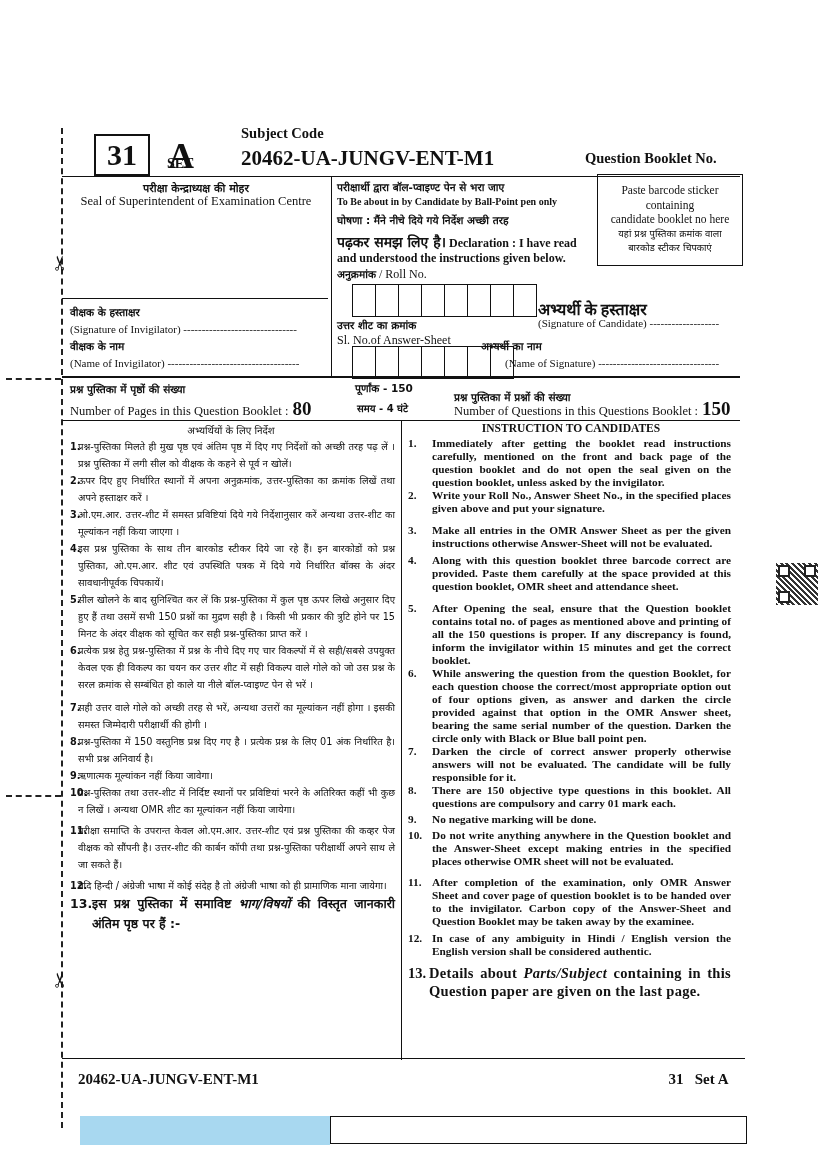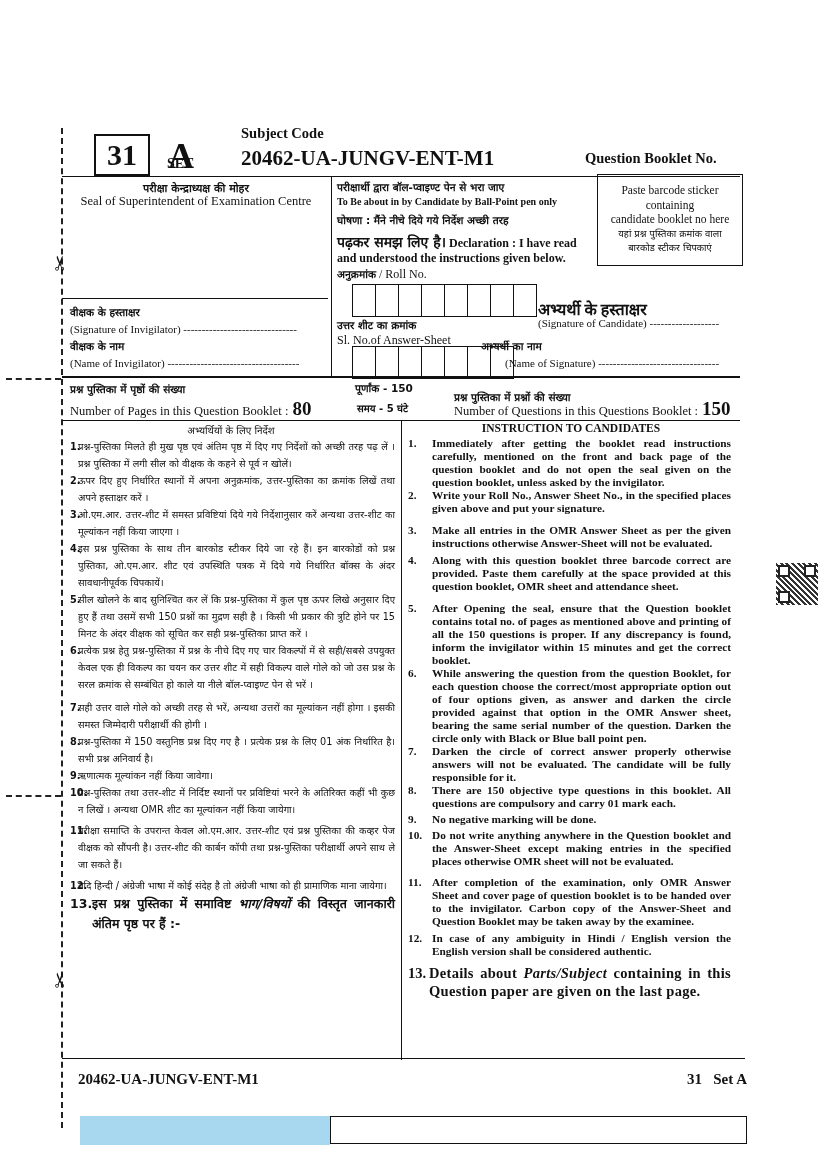--- a/index.html
+++ b/index.html
@@ -104,21 +104,21 @@
 <div class="abs b hi" style="left:538px;top:298px;font-size:16px;font-family:Liberation Serif, serif;">अभ्यर्थी के हस्ताक्षर</div>
 <div class="abs" style="left:538px;top:317px;font-size:11px;white-space:nowrap;">(Signature of Candidate) -------------------</div>
 <div class="abs b hi" style="left:481px;top:339px;font-size:10.5px;">अभ्यर्थी का नाम</div>
 <div class="abs" style="left:505px;top:357px;font-size:11px;white-space:nowrap;">(Name of Signature) ---------------------------------</div>
 
 <div class="hline2" style="left:62px;width:678px;top:376px;border-top-width:2.5px;"></div>
 
 <div class="abs b hi" style="left:70px;top:382px;font-size:10.5px;">प्रश्न पुस्तिका में पृष्ठों की संख्या</div>
 <div class="abs" style="left:70px;top:398px;font-size:12.5px;white-space:nowrap;"><span>Number of Pages in this Question Booklet :</span><span class="b" style="font-size:19px;margin-left:4px;">80</span></div>
 <div class="abs b hi" style="left:355px;top:381px;font-size:10.5px;">पूर्णांक - 150</div>
-<div class="abs b hi" style="left:357px;top:401px;font-size:10px;">समय - 5 घंटे</div>
+<div class="abs b hi" style="left:357px;top:401px;font-size:10px;">समय - 4 घंटे</div>
 <div class="abs b hi" style="left:454px;top:382px;font-size:10.5px;margin-top:8px;">प्रश्न पुस्तिका में प्रश्नों की संख्या</div>
 <div class="abs" style="left:454px;top:398px;font-size:12.5px;white-space:nowrap;"><span>Number of Questions in this Questions Booklet :</span><span class="b" style="font-size:19px;margin-left:4px;">150</span></div>
 
 <div class="hline" style="left:62px;width:678px;top:420px;border-top-width:1.5px;"></div>
 <div class="vline" style="left:401px;top:420px;height:640px;"></div>
 
 <div class="abs hi" style="left:62px;width:338px;top:423px;font-size:10px;text-align:center;">अभ्यर्थियों के लिए निर्देश</div>
 <div class="abs b" style="left:402px;width:338px;top:422px;font-size:11.5px;text-align:center;">INSTRUCTION TO CANDIDATES</div>
 
 <div class="instr hi" style="left:70px;top:438px;width:325px;font-size:9.7px;line-height:17px;" id="hi-list">
@@ -229,15 +229,15 @@
       <span class="num" style="font-size: 14.5px; line-height: 18px;">13.</span>
       <div class="txt" style="font-size: 14.5px; line-height: 18px; margin-left: 21px; letter-spacing: 0.3px;"><span>Details about </span><i>Parts/Subject</i><span> containing in this Question paper are given on the last page.</span></div>
     </div>
   </div>
 
 <div class="hline" style="left:62px;width:683px;top:1058px;border-top-width:1.5px;"></div>
 
 <div class="qr"></div>
 
 <div class="abs b" style="left:78px;top:1071px;font-size:15px;">20462-UA-JUNGV-ENT-M1</div>
-<div class="abs b" style="left:650px;top:1071px;width:97px;text-align:right;font-size:15px;white-space:pre;">31   Set A</div>
+<div class="abs b" style="left:650px;top:1071px;width:97px;text-align:center;font-size:15px;white-space:pre;">31   Set A</div>
 <div class="abs" id="footer-bar" style="left: 80px; top: 1116px; width: 250px; height: 29px; background: rgb(168, 216, 240);"></div>
 <div class="abs" style="left:330px;top:1116px;width:417px;height:28px;border:1.5px solid #111;box-sizing:border-box;"></div>
 
 </body></html>

